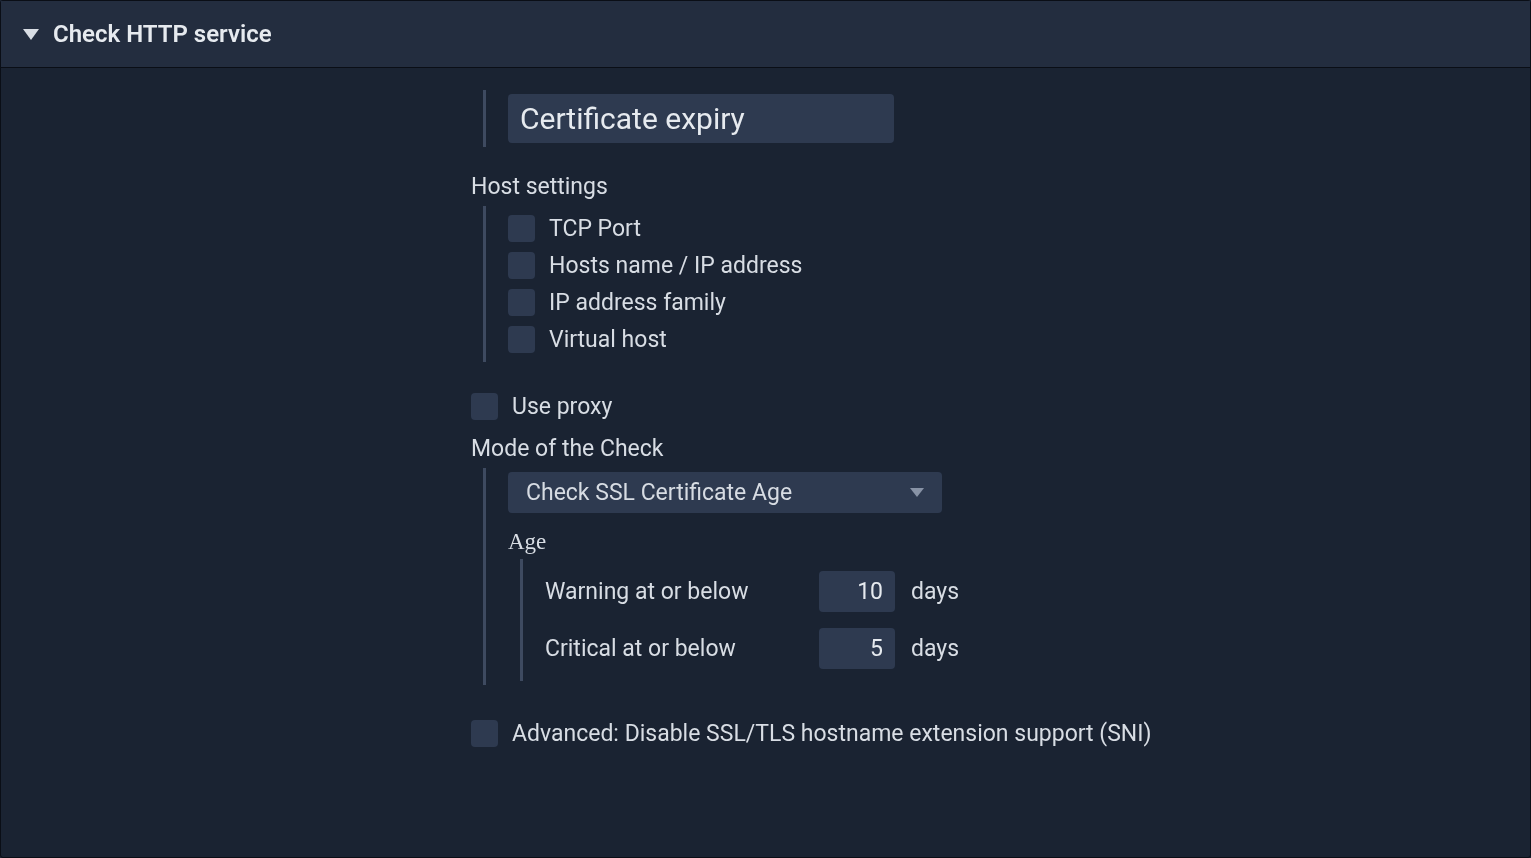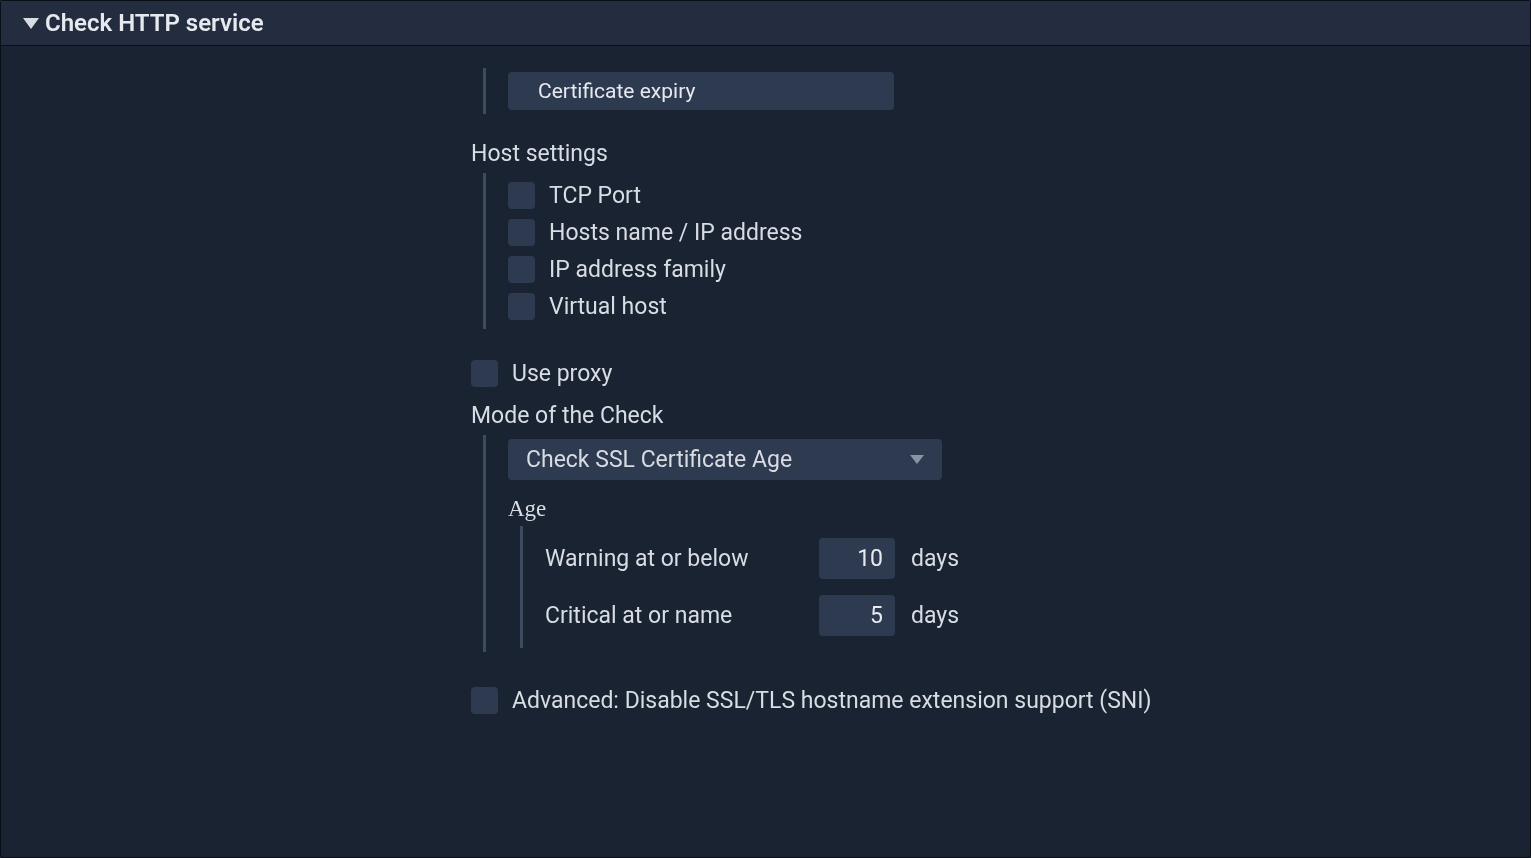--- a/index.html
+++ b/index.html
@@ -13,24 +13,24 @@
     overflow: hidden;
   }
   .panel {
     border: 1px solid #0a0e16;
     border-radius: 3px;
     width: 100%;
     height: 100%;
   }
   .header {
     background: #232d3f;
-    padding: 8px 22px;
+    padding: 19px 22px;
     display: flex;
     align-items: center;
-    gap: 6px;
+    gap: 14px;
     border-bottom: 1px solid #0a0e16;
   }
   .triangle-down {
     width: 0; height: 0;
     border-left: 8px solid transparent;
     border-right: 8px solid transparent;
     border-top: 11px solid #d8dde4;
   }
   .header-title {
     font-weight: 600;
@@ -51,22 +51,22 @@
     border-left: 3px solid #3e4a60;
     margin-left: 12px;
     padding-left: 22px;
     padding-top: 4px;
     padding-bottom: 4px;
   }
   .text-input {
     background: #2e3a50;
     border: none;
     color: #e6eaef;
-    font-size: 21px;
-    padding: 7px 30px;
+    font-size: 30px;
+    padding: 7px 12px;
     border-radius: 4px;
     width: 386px;
     font-family: inherit;
   }
   .section { margin-top: 26px; }
   .check-row {
     display: flex;
     align-items: center;
     gap: 14px;
     padding: 5px 0;
@@ -182,21 +182,21 @@
         </div>
 
         <div class="age-label">Age</div>
         <div class="indent">
           <div class="age-row">
             <div class="age-row-label">Warning at or below</div>
             <input class="num-input" type="text" value="10" style="">
             <div class="unit">days</div>
           </div>
           <div class="age-row">
-            <div class="age-row-label">Critical at or name</div>
+            <div class="age-row-label">Critical at or below</div>
             <input class="num-input" type="text" value="5" style="">
             <div class="unit">days</div>
           </div>
         </div>
       </div>
     </div>
 
     <div class="mt2">
       <div class="check-row">
         <div class="checkbox"></div>

